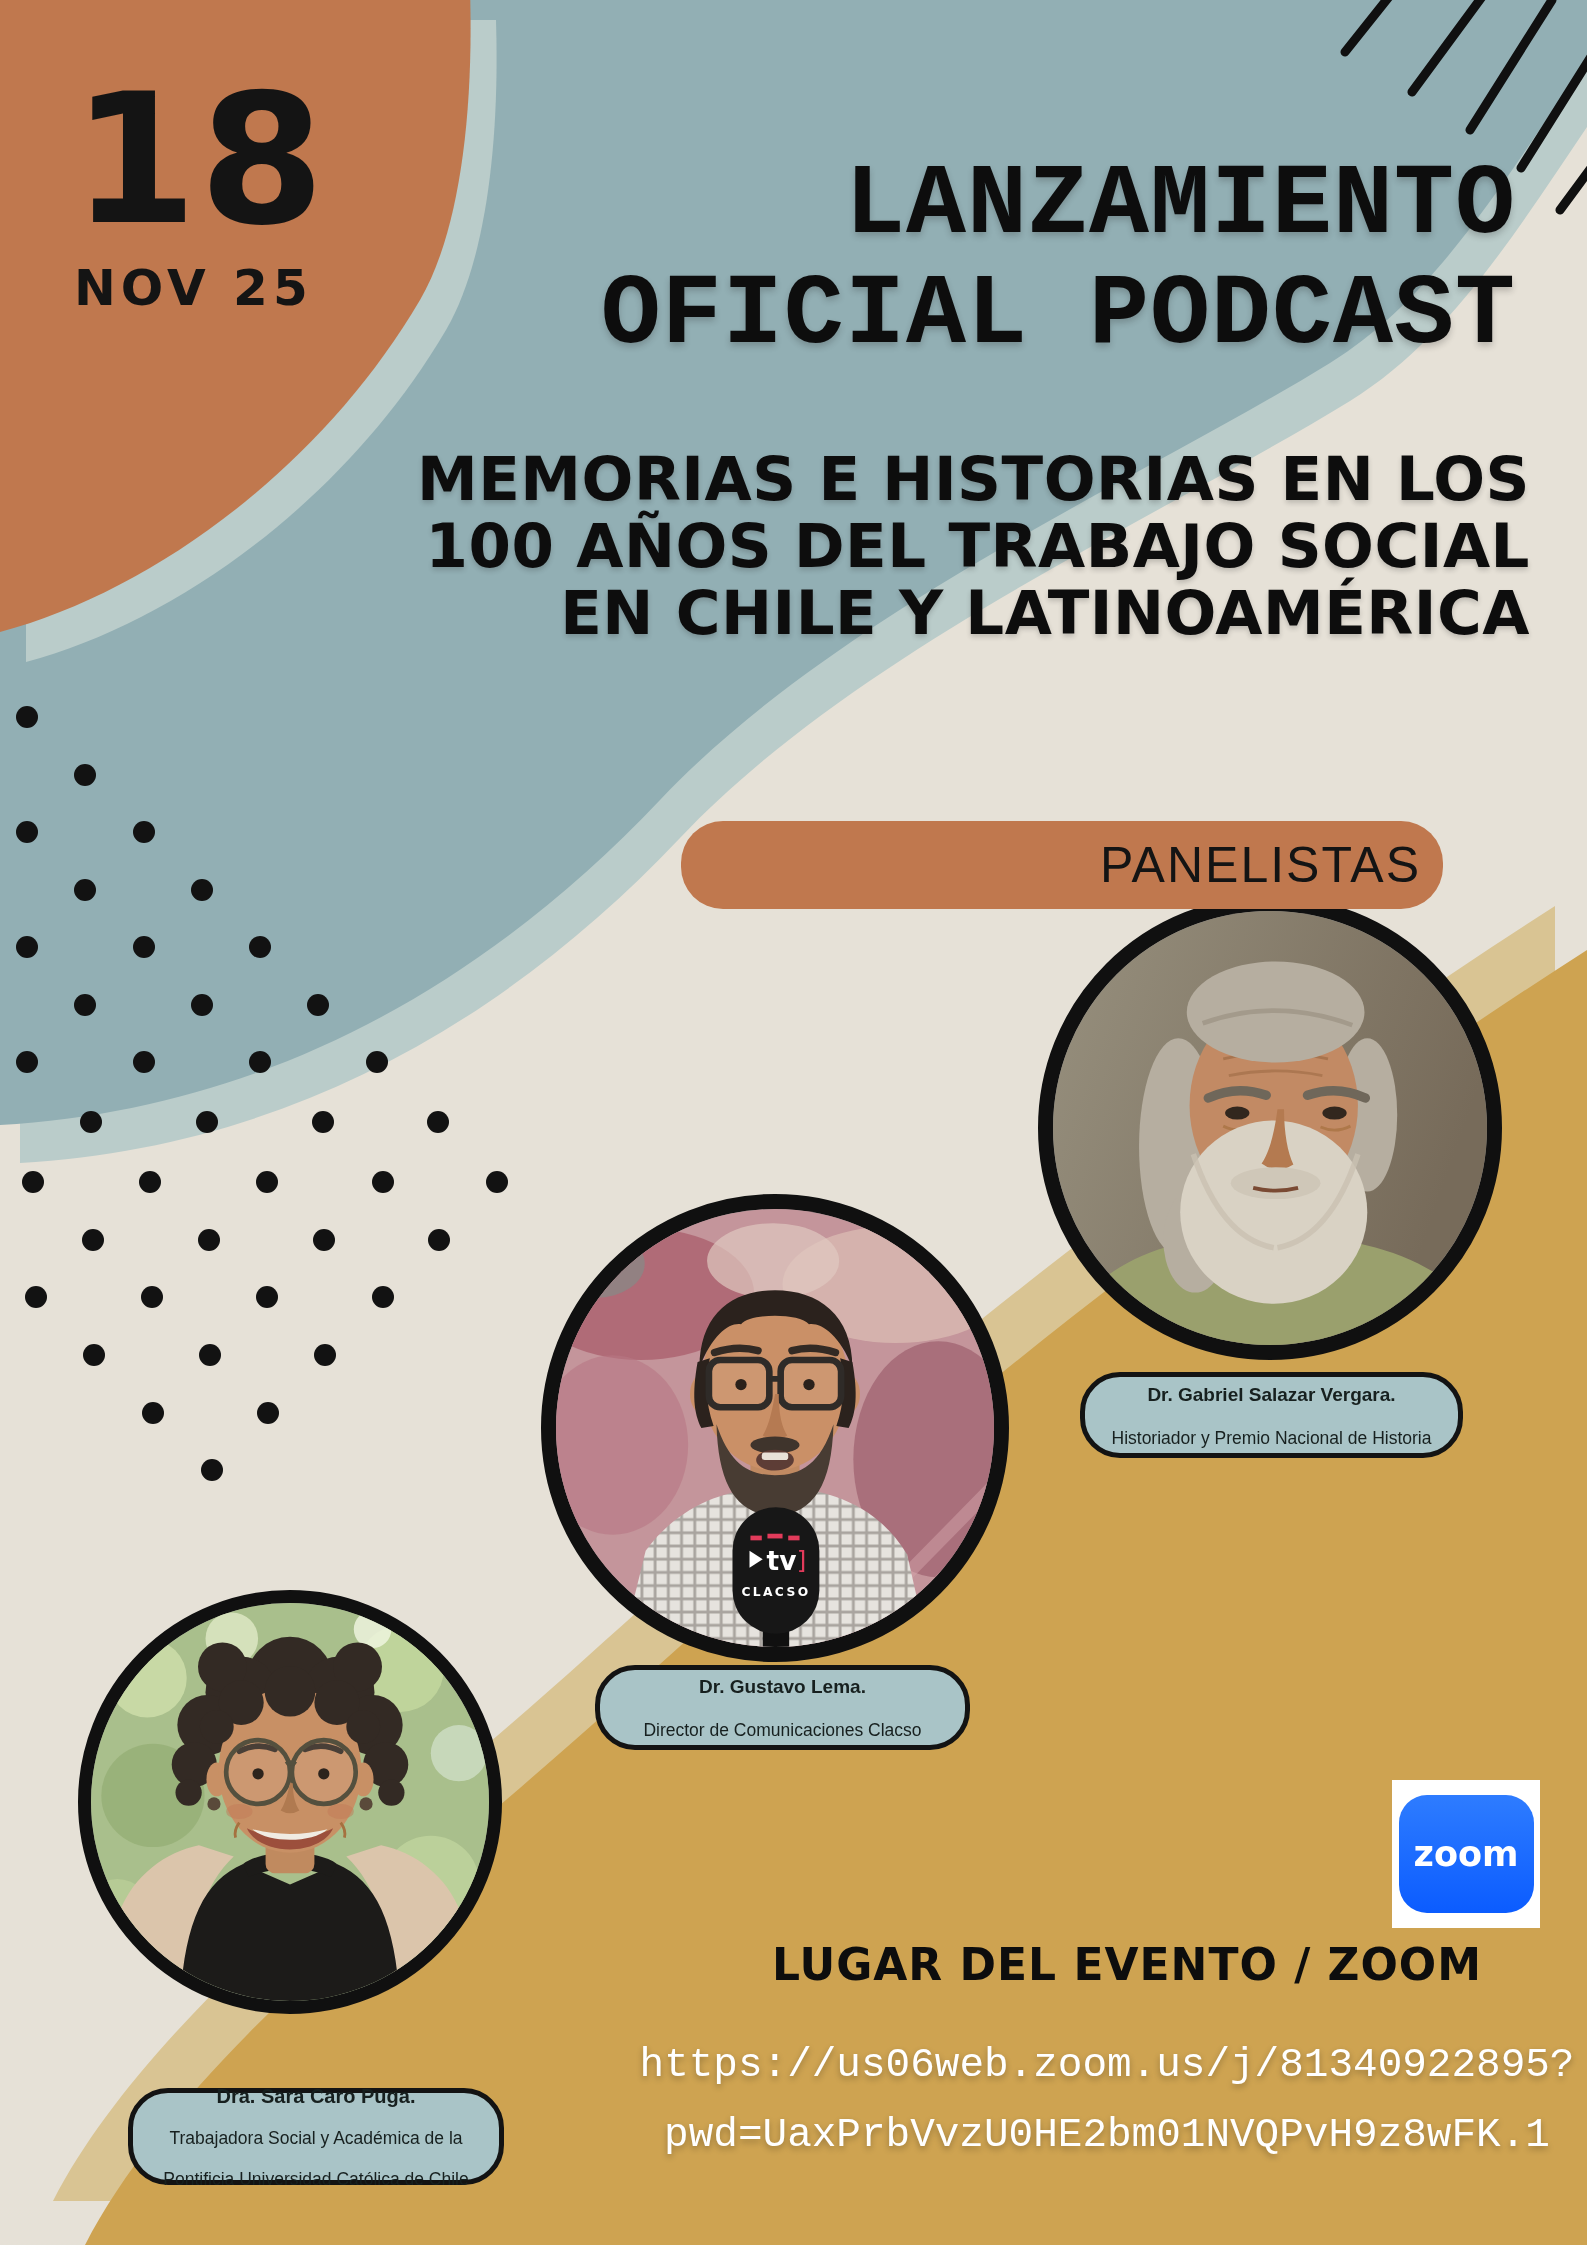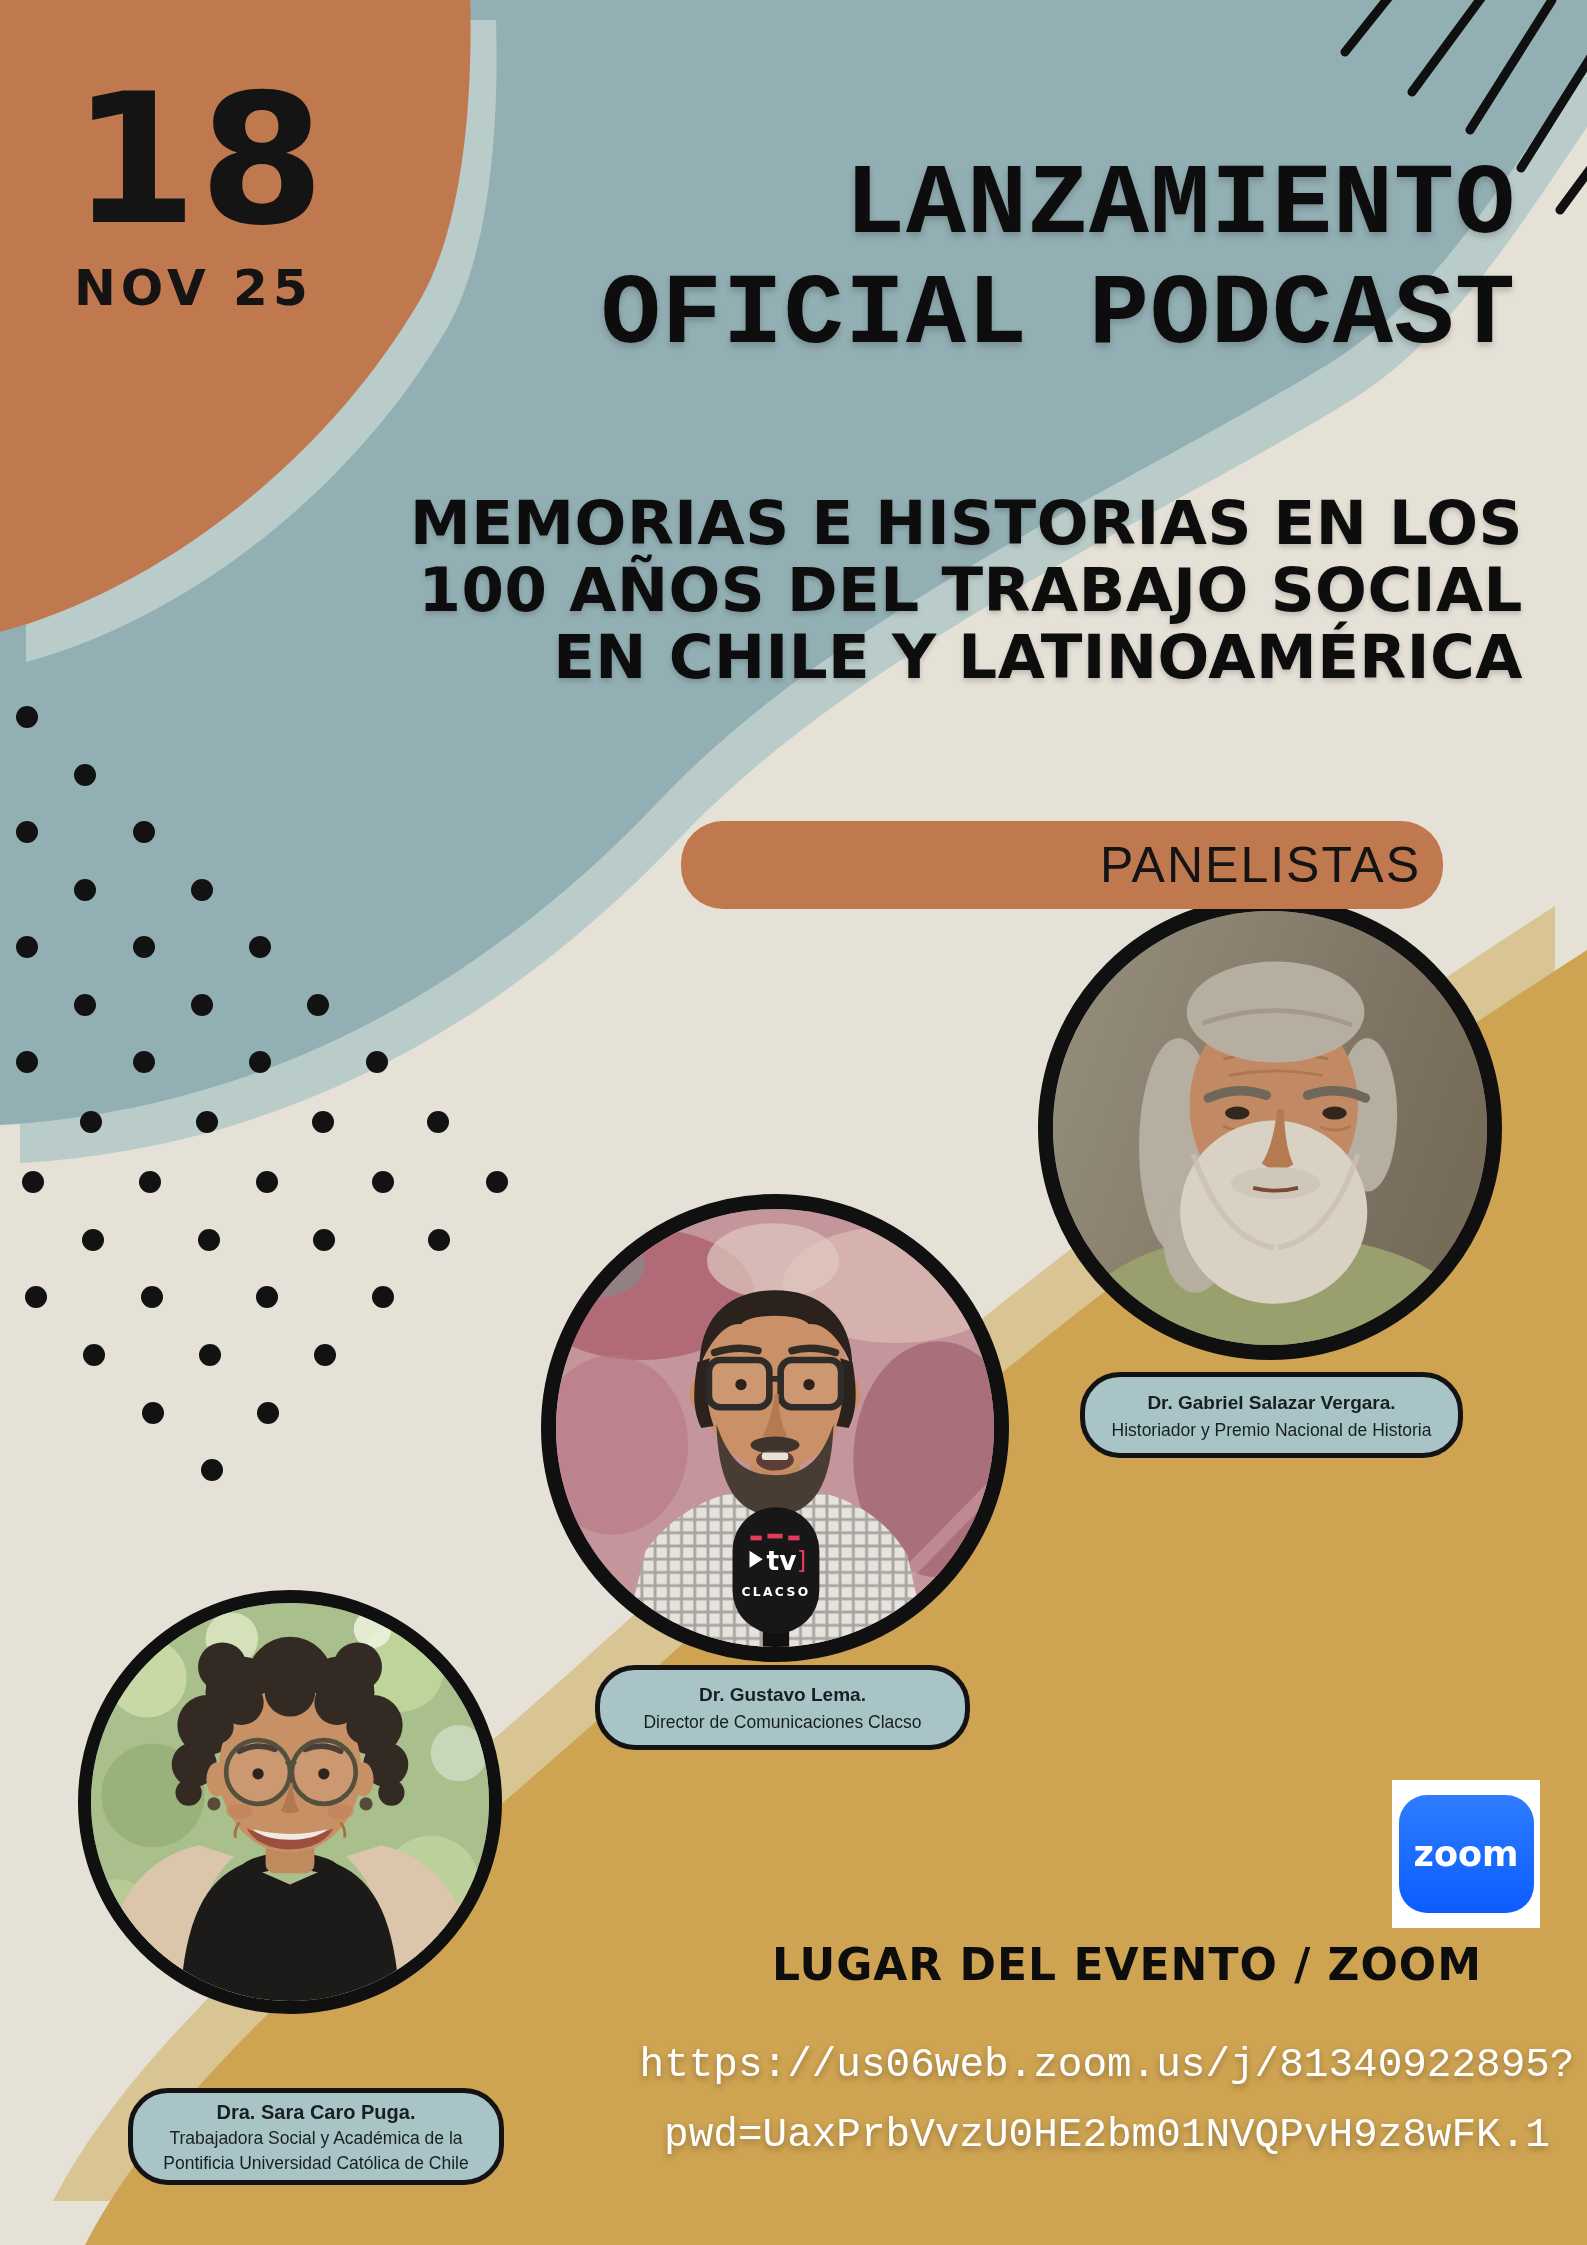--- a/index.html
+++ b/index.html
@@ -21,40 +21,40 @@
     position:absolute;left:74px;top:263px;z-index:3;
     font-family:"DejaVu Sans",sans-serif;font-weight:bold;font-size:50px;line-height:50px;
     color:var(--ink);letter-spacing:5px;
   }
   .title-block{
     position:absolute;right:71px;top:151px;z-index:3;text-align:right;
     font-family:Liberation Mono, monospace;font-weight:bold;font-size:100px;line-height:110px;
     color:#0d0d0d;letter-spacing:1px;text-shadow:0 4px 6px rgba(30,30,30,.22);
   }
   .subtitle-block{
-    position:absolute;right:64px;top:445px;z-index:3;text-align:right;
+    position:absolute;right:57px;top:445px;z-index:3;text-align:right;
     font-family:"DejaVu Sans",sans-serif;font-weight:bold;font-size:61px;line-height:67px;
-    color:#0d0d0d;letter-spacing:0.5px;text-shadow:0 3px 5px rgba(30,30,30,.2);margin-top:44px;
+    color:#0d0d0d;letter-spacing:0.5px;text-shadow:0 3px 5px rgba(30,30,30,.2);
   }
   .panelists-badge{
     position:absolute;left:681px;top:773px;width:762px;height:88px;z-index:3;
     background:var(--orange);border-radius:42px;
     display:flex;align-items:center;justify-content:flex-end;padding-right:22px;
     font-family:"Liberation Sans",sans-serif;font-size:50px;letter-spacing:2px;color:var(--ink);margin-top:48px;
   }
   .photo-circle{
     position:absolute;z-index:2;border:15px solid #101010;border-radius:50%;
     overflow:hidden;background:#888;
   }
   .photo-circle svg{display:block;width:100%;height:100%}
   .caption{
     position:absolute;z-index:4;background:var(--caption);
     border:5px solid #131313;border-radius:40px;
     display:flex;flex-direction:column;align-items:center;justify-content:center;
-    color:#17201f;
+    color:#17201f;gap:16px;
   }
   .cap-name{font-family:"Liberation Sans",sans-serif;font-weight:bold;font-size:19px;line-height:29px}
   .cap-role{font-family:"Liberation Sans",sans-serif;font-size:17.5px;line-height:26px}
 
   .event-heading{
     position:absolute;left:1127px;top:1920px;transform:translateX(-50%);z-index:3;white-space:nowrap;
     font-family:"DejaVu Sans",sans-serif;font-weight:bold;font-size:44px;line-height:44px;
     color:#0d0d0d;letter-spacing:1px;margin-top:23px;
   }
   .event-url{

